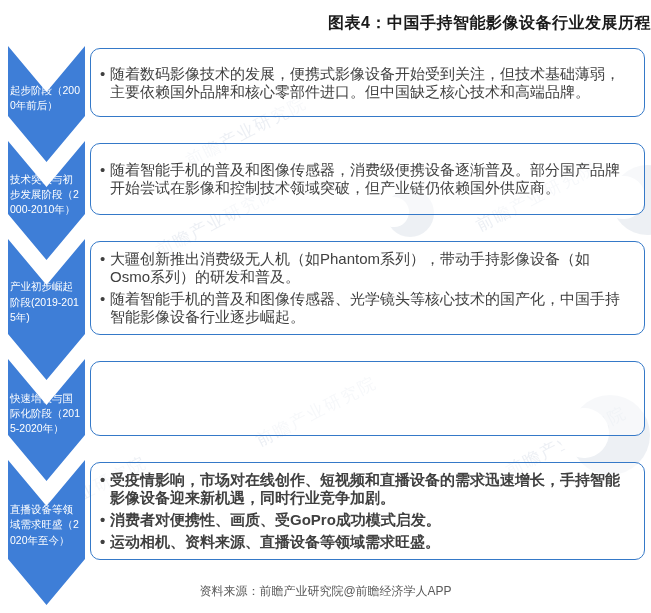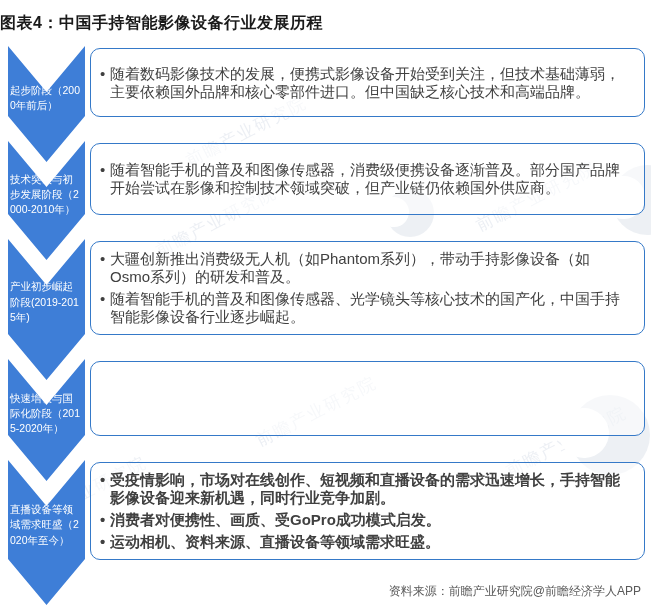--- a/index.html
+++ b/index.html
@@ -15,21 +15,21 @@
   html,body{background:#fff;}
   body{font-family:"Liberation Sans","DejaVu Sans",sans-serif;}
   .page{
     position:relative;
     width:651px;height:613px;
     background:var(--bg);
     overflow:hidden;
   }
   .title{
     position:absolute;top:13px;left:0;right:0;
-    text-align:left;
+    text-align:right;
     font-size:16px;font-weight:bold;color:var(--title);
     letter-spacing:.5px;
   }
   .rows{
     position:absolute;top:48px;left:8px;right:6px;
   }
   .row{
     position:relative;
     margin-bottom:26px;
     padding-left:82px;
@@ -71,21 +71,21 @@
     color:var(--body-text);
   }
   .box li::before{
     content:"\2022";
     position:absolute;left:1px;top:0;
     color:var(--body-text);
   }
   .box li + li{margin-top:4px;}
   .footer{
     position:absolute;left:10px;right:10px;bottom:13px;
-    display:flex;justify-content:flex-end;
+    display:flex;justify-content:center;
     font-size:12px;color:var(--footer-text);
   }
   
   .wm{
     position:absolute;
     font-size:17px;letter-spacing:2px;
     color:rgba(110,135,170,.13);
     transform:rotate(-27deg);
     white-space:nowrap;
     pointer-events:none;

